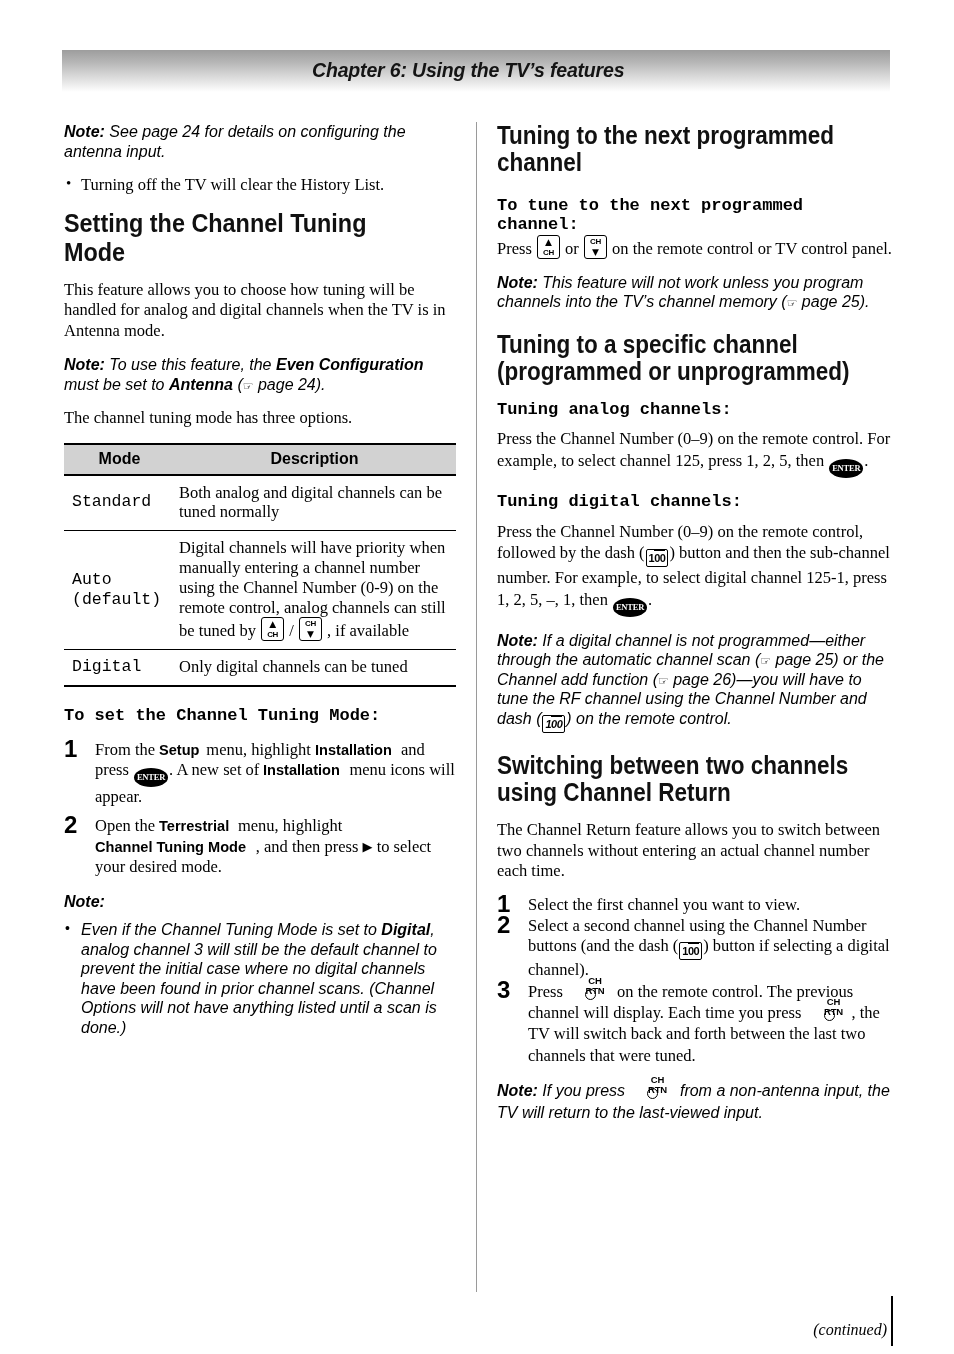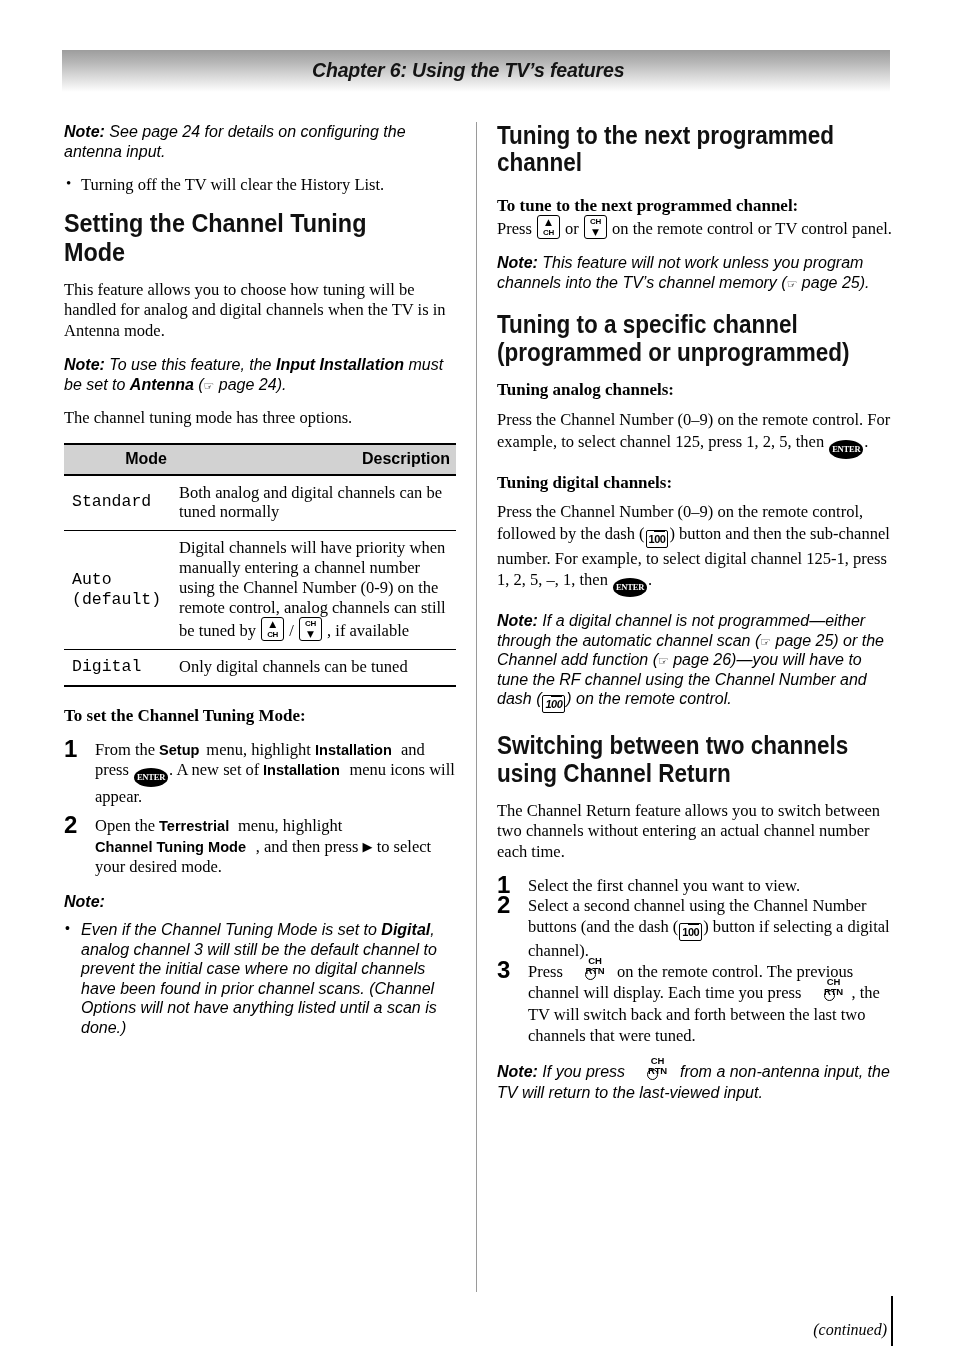--- a/index.html
+++ b/index.html
@@ -30,21 +30,21 @@
     font-family:"Liberation Sans",sans-serif;font-style:italic;
     font-size:16px;line-height:1.22;
   }
   .sans-note b{font-style:italic;font-weight:bold;}
   .h1{
     font-family:"Liberation Sans",sans-serif;font-weight:bold;
     font-size:25px;line-height:1.09;color:#111;
     transform:scaleX(.9);transform-origin:left top;white-space:normal;
   }
   .h2{
-    font-family:Liberation Serif, serif;font-weight:bold;font-size:17px;line-height:1.15;
+    font-family:Liberation Mono, monospace;font-weight:bold;font-size:17px;line-height:1.15;
   }
   .ui{font-family:"Liberation Sans",sans-serif;font-weight:bold;font-size:15.5px;
       transform:scaleX(.94);display:inline-block;transform-origin:left center;}
   p{margin:0;}
   .gap-s{height:9px;}
   .gap-m{height:14px;}
   .gap-l{height:19px;}
 
   
   .bullet{position:relative;padding-left:17px;}
@@ -64,21 +64,21 @@
     font-family:"Liberation Sans",sans-serif;font-weight:bold;font-size:24px;line-height:1;
   }
 
   
   table.modes{
     border-collapse:collapse;width:392px;margin:0;
     font-family:"Liberation Serif",serif;font-size:16.5px;
   }
   table.modes th{
     background:#d2d2d2;font-family:"Liberation Sans",sans-serif;font-weight:bold;
-    font-size:16px;text-align:right;padding:5px 6px 6px 6px;
+    font-size:16px;text-align:center;padding:5px 6px 6px 6px;
     border-top:2px solid #000;border-bottom:2px solid #000;
   }
   table.modes th.c1{width:95px;padding-left:8px;}
   table.modes td{
     padding:7px 4px 8px 6px;vertical-align:middle;line-height:1.2;
     border-bottom:1.6px solid #000;
   }
   table.modes td.c1{width:95px;padding-left:8px;vertical-align:middle;font-family:Liberation Mono, monospace;}
   table.modes tr:last-child td{border-bottom:2px solid #000;}
 
@@ -171,21 +171,21 @@
 
   <div class="h1" style="font-size:26px;">Setting the Channel Tuning Mode</div>
 
   <div class="gap-m"></div>
 
   <p class="serif">This feature allows you to choose how tuning will be handled for analog and digital channels when the TV is in Antenna mode.</p>
 
   <div class="gap-m"></div>
 
   <p class="sans-note">
-    <b>Note:</b><span> To use this feature, the </span><b>Input Installation</b><span> must be set to </span><b>Antenna</b><span> (</span><span class="hand">☞</span><span> page 24).</span>
+    <b>Note:</b><span> To use this feature, the </span><b>Even Configuration</b><span> must be set to </span><b>Antenna</b><span> (</span><span class="hand">☞</span><span> page 24).</span>
   </p>
 
   <div class="gap-m"></div>
 
   <p class="serif">The channel tuning mode has three options.</p>
 
   <div class="gap-m"></div>
 
   <table class="modes">
     <thead>

